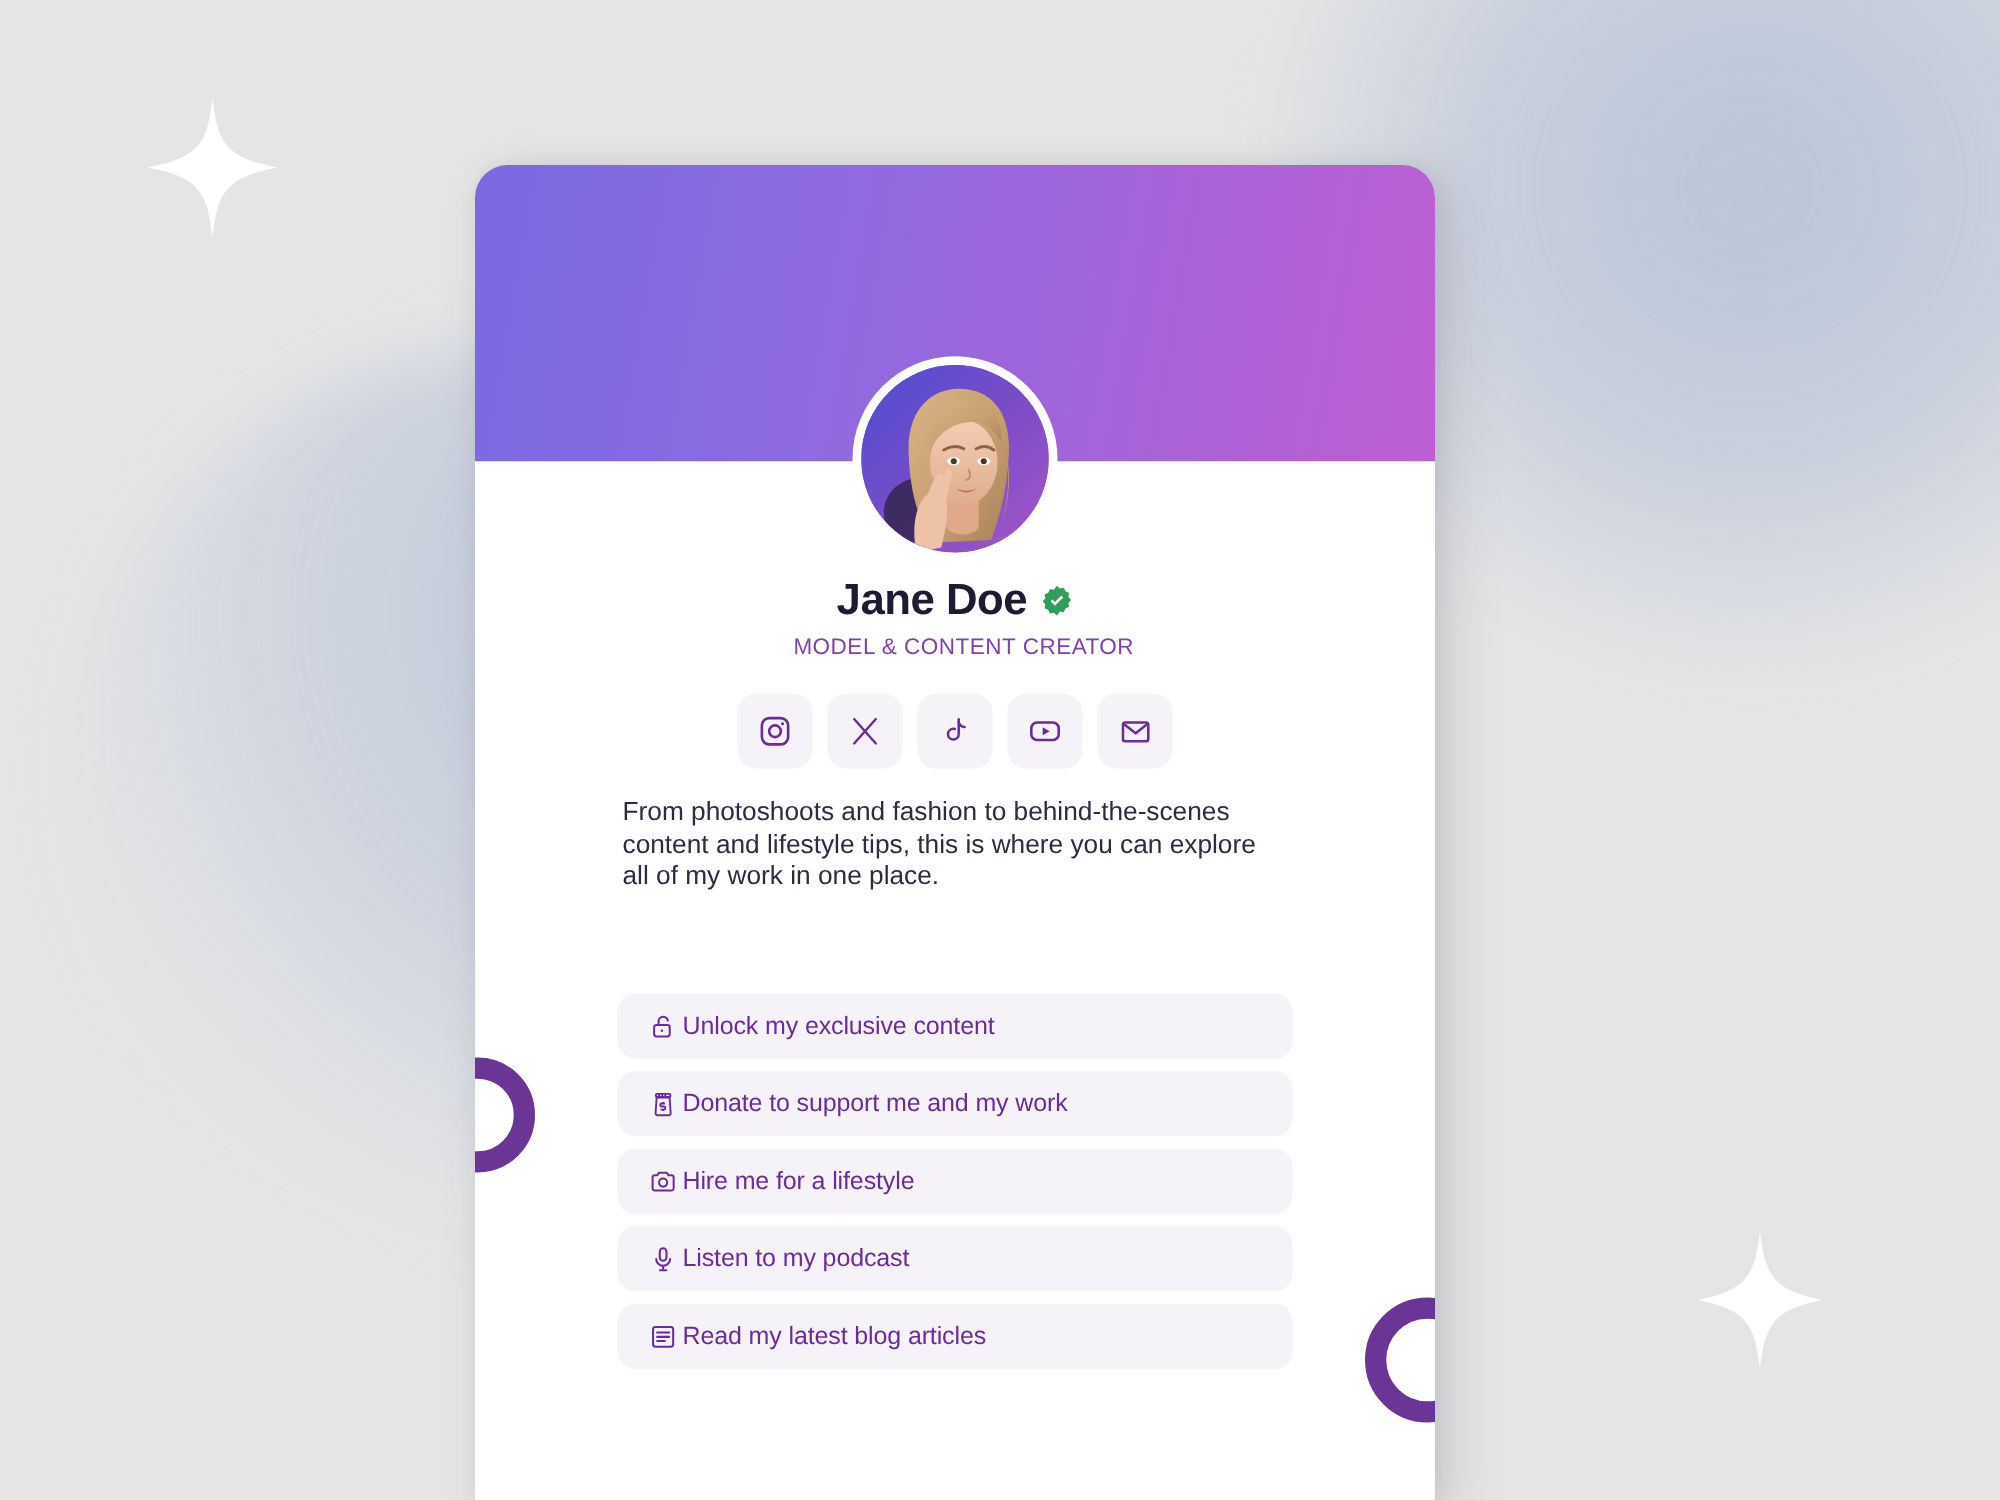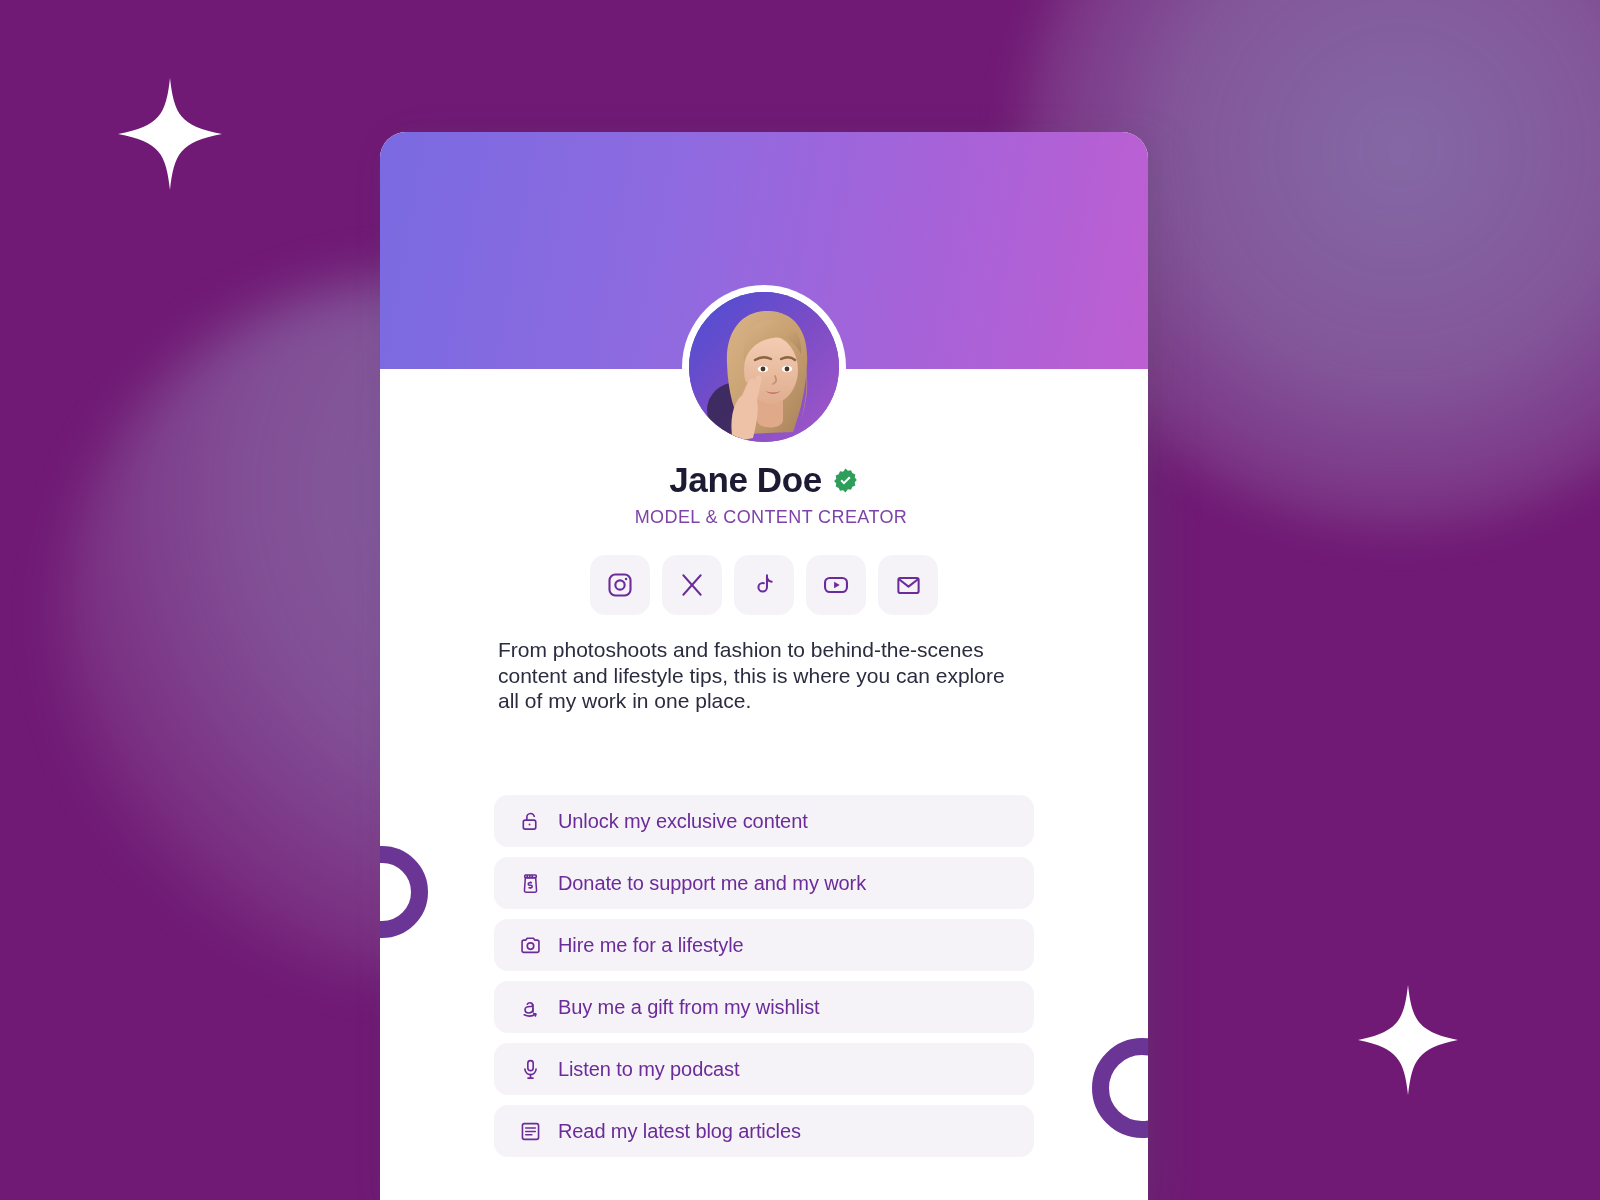--- a/index.html
+++ b/index.html
@@ -9,21 +9,21 @@
     height: 1200px;
     overflow: hidden;
     font-family: "Liberation Sans", sans-serif;
   }
 
   
   #page {
     position: relative;
     width: 1600px;
     height: 1200px;
-    background: #701a75;
+    background: #e5e5e5;
     overflow: hidden;
   }
 
   .blob {
     position: absolute;
     border-radius: 50%;
     pointer-events: none;
   }
   .blob-right {
     width: 760px; height: 760px;
@@ -181,21 +181,21 @@
     flex-direction: column;
     gap: 10px;
   }
   .link-btn {
     height: 52px;
     border-radius: 14px;
     background: #f5f2f8;
     display: flex;
     align-items: center;
     padding-left: 24px;
-    gap: 16px;
+    gap: 4px;
     cursor: pointer;
   }
   .link-icon { display:flex; width:24px; height:24px; flex:0 0 24px; align-items:center; justify-content:center; }
   .link-icon svg { display:block; }
   .link-label {
     font-size: 20px;
     color: #6b2c9a;
     letter-spacing: -0.1px;
   }
 </style>
@@ -361,31 +361,20 @@
       <div class="link-btn">
         <span class="link-icon">
           <svg width="23" height="23" viewBox="0 0 24 24" fill="none" stroke="#6b2c9a" stroke-width="1.7" stroke-linejoin="round">
             <path d="M3.2 8.2a1.8 1.8 0 0 1 1.8-1.8h2.2l1.3-2h6.6l1.3 2H19a1.8 1.8 0 0 1 1.8 1.8v9.2A1.8 1.8 0 0 1 19 19.2H5a1.8 1.8 0 0 1-1.8-1.8z"></path>
             <circle cx="12" cy="12.6" r="3.4"></circle>
           </svg>
         </span>
         <span class="link-label">Hire me for a lifestyle</span>
       </div>
 
-      <div class="link-btn">
-        <span class="link-icon">
-          <svg width="23" height="23" viewBox="0 0 24 24" fill="none" stroke="#6b2c9a" stroke-width="1.7" stroke-linecap="round" stroke-linejoin="round">
-            <path d="M14.6 13.4c0 2.6-2 4.3-4.5 4.3-2.2 0-3.8-1.4-3.8-3.3 0-2.4 2.3-3.4 5.4-3.4h2.4V9.6c0-1.7-.9-2.6-2.6-2.6-1.4 0-2.4.6-2.8 1.6"></path>
-            <path d="M14.6 9.3v7.4"></path>
-            <path d="M5.4 19.6c3.6 1.8 8.4 1.7 11.9-.5"></path>
-            <path d="M15.4 18.4l2.2.4-.5 2.1"></path>
-          </svg>
-        </span>
-        <span class="link-label">Buy me a gift from my wishlist</span>
-      </div>
 
       <div class="link-btn">
         <span class="link-icon">
           <svg width="23" height="23" viewBox="0 0 24 24" fill="none" stroke="#6b2c9a" stroke-width="1.7" stroke-linecap="round" stroke-linejoin="round">
             <rect x="9.2" y="2.8" width="5.6" height="10.4" rx="2.8"></rect>
             <path d="M6.2 11.6a5.8 5.8 0 0 0 11.6 0"></path>
             <path d="M12 17.4v3.6"></path>
             <path d="M9.4 21h5.2"></path>
           </svg>
         </span>

